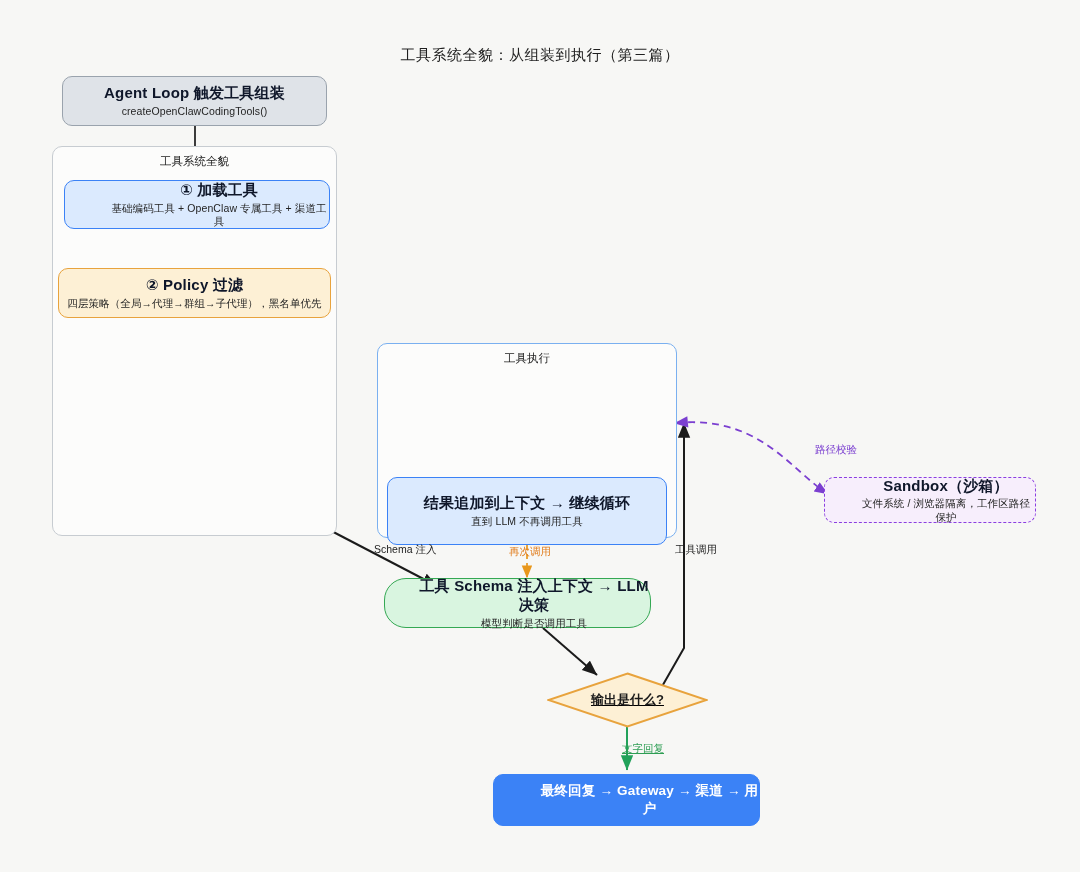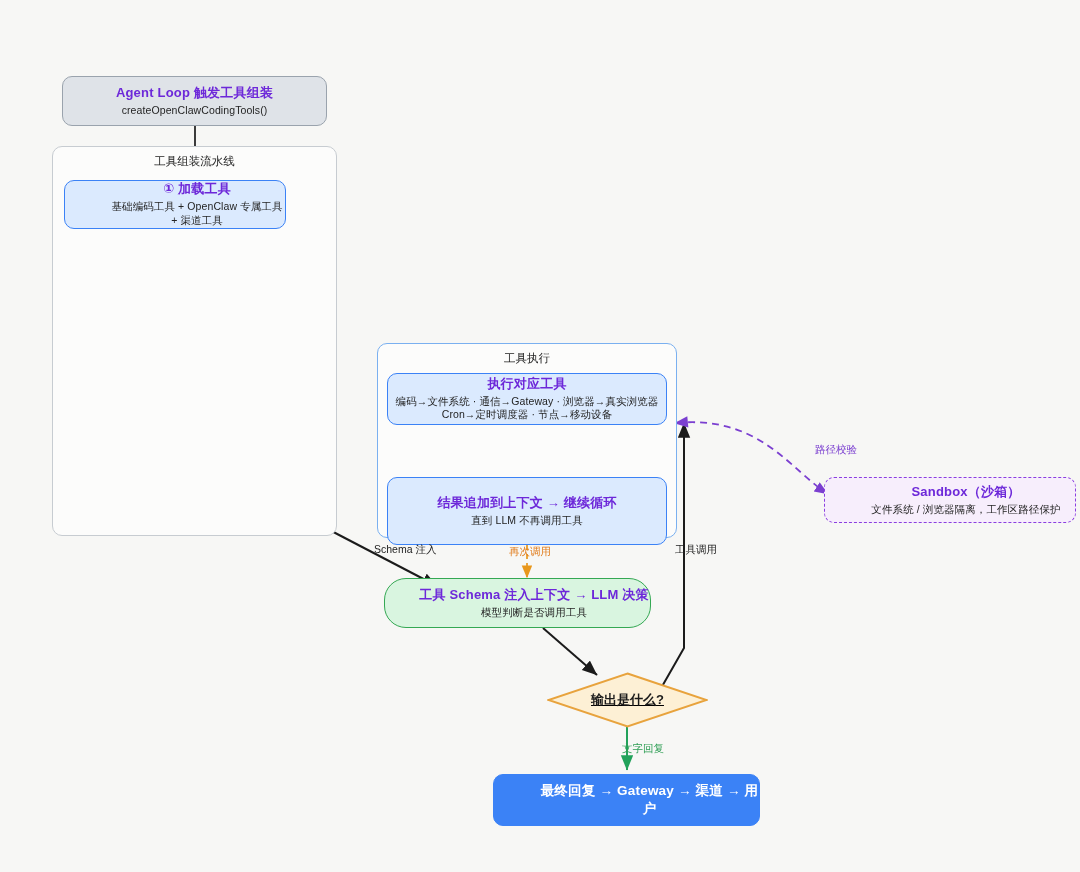--- a/index.html
+++ b/index.html
@@ -33,22 +33,22 @@
     box-sizing: border-box;
     display: flex;
     flex-direction: column;
     align-items: center;
     justify-content: center;
     text-align: center;
     line-height: 1.3;
   }
   .node .ttl {
     font-weight: bold;
-    font-size: 13px;
-    color: #6d28d9;
+    font-size: 15px;
+    color: #0f172a;
     letter-spacing: .2px;
   }
   .node .sub {
     font-size: 10.5px;
     color: #242424;
     margin-top: 2px;
     letter-spacing: .1px;
   }
   .node .sub2 {
     font-size: 10.5px;
@@ -141,27 +141,28 @@
   
   .elabel {
     position: absolute;
     font-size: 10.5px;
     white-space: nowrap;
     color: #1d1d1d;
     background: transparent;
   }
   .elabel.orange { color: #e07b1a; }
   .elabel.purple { color: #7b3fd0; }
-  .elabel.green  { color: #2e9e54; }
+  .elabel.green  { color: #2e9e54; text-decoration: underline; }
 </style>
 </head>
 <body style="background: rgb(247, 247, 245);">
 
 <div id="canvas">
 
+  <div id="page-title">工具系统全貌：从组装到执行（第三篇）</div>
 
   <svg class="edges" viewBox="0 0 1080 872">
     <defs>
       <marker id="arrowBlack" markerWidth="9" markerHeight="9" refX="7.4" refY="3.1" orient="auto" markerUnits="strokeWidth">
         <path d="M0,0 L7.6,3.1 L0,6.2 z" fill="#1b1b1b"></path>
       </marker>
       <marker id="arrowOrange" markerWidth="9" markerHeight="9" refX="7.4" refY="3.1" orient="auto" markerUnits="strokeWidth">
         <path d="M0,0 L7.6,3.1 L0,6.2 z" fill="#e8971c"></path>
       </marker>
       <marker id="arrowGreen" markerWidth="9" markerHeight="9" refX="7.4" refY="3.1" orient="auto" markerUnits="strokeWidth">
@@ -192,57 +193,56 @@
     <line x1="543" y1="628" x2="597" y2="675" stroke="#1b1b1b" stroke-width="2" marker-end="url(#arrowBlack)"></line>
 
     <path d="M660,690 L684,648 L684,430 L684,423" fill="none" stroke="#1b1b1b" stroke-width="2" marker-end="url(#arrowBlack)"></path>
 
     <line x1="627" y1="727" x2="627" y2="770" stroke="#22a25a" stroke-width="2" marker-end="url(#arrowGreen)"></line>
 
     <path d="M676,423 C760,415 790,470 828,494" fill="none" stroke="#7b3fd0" stroke-width="1.8" stroke-dasharray="7,5" marker-end="url(#arrowPurpleEnd)" marker-start="url(#arrowPurpleStart)"></path>
   </svg>
 
   <div class="subgraph sg-gray" style="left:52px; top:146px; width:285px; height:390px;">
-    <div class="sg-title">工具组装流水线</div>
+    <div class="sg-title">工具系统全貌</div>
   </div>
 
   <div class="subgraph sg-blue" style="left:377px; top:343px; width:300px; height:195px;">
     <div class="sg-title">工具执行</div>
   </div>
 
   <div class="node skin-gray" style="left:62px; top:76px; width:265px; height:50px;">
     <div class="ttl">Agent Loop 触发工具组装</div>
     <div class="sub">createOpenClawCodingTools()</div>
   </div>
 
-  <div class="node skin-blue" style="left:64px; top:180px; width:222px; height:49px;padding-left:44px;">
+  <div class="node skin-blue" style="left:64px; top:180px; width:266px; height:49px;padding-left:44px;">
     <div class="ttl">① 加载工具</div>
     <div class="sub">基础编码工具 + OpenClaw 专属工具 + 渠道工具</div>
   </div>
 
-
-
-
-  <div class="node skin-blue" style="left:387px; top:373px; width:280px; height:52px;">
-    <div class="ttl">执行对应工具</div>
-    <div class="sub">编码→文件系统 · 通信→Gateway · 浏览器→真实浏览器</div>
-    <div class="sub2">Cron→定时调度器 · 节点→移动设备</div>
-  </div>
+  <div class="node skin-amber" style="left:58px; top:268px; width:273px; height:50px;">
+    <div class="ttl">② Policy 过滤</div>
+    <div class="sub">四层策略（全局→代理→群组→子代理），黑名单优先</div>
+  </div>
+
+
+
 
   <div class="node skin-blue" style="left:387px; top:477px; width:280px; height:68px;">
     <div class="ttl">结果追加到上下文 → 继续循环</div>
     <div class="sub">直到 LLM 不再调用工具</div>
   </div>
 
   <div class="node skin-green" style="left:384px; top:578px; width:267px; height:50px;">
     <div class="ttl">工具 Schema 注入上下文 → LLM 决策</div>
     <div class="sub">模型判断是否调用工具</div>
   </div>
 
-  <div class="node skin-purple" style="left:824px; top:477px; width:252px; height:46px;padding-left:32px;">
+  <div class="node skin-purple" style="left:824px; top:477px; width:212px; height:46px;padding-left:32px;">
     <div class="ttl">Sandbox（沙箱）</div>
     <div class="sub">文件系统 / 浏览器隔离，工作区路径保护</div>
   </div>
 
   <div class="diamond" style="left:547px; top:672px; width:161px; height:56px;">
     <svg viewBox="0 0 161 56" preserveAspectRatio="none">
       <polygon points="80.5,1.5 159.5,28 80.5,54.5 1.5,28" fill="#fdf0d5" stroke="#e8a33d" stroke-width="2"></polygon>
     </svg>
     <div class="dlabel">输出是什么?</div>
   </div>

